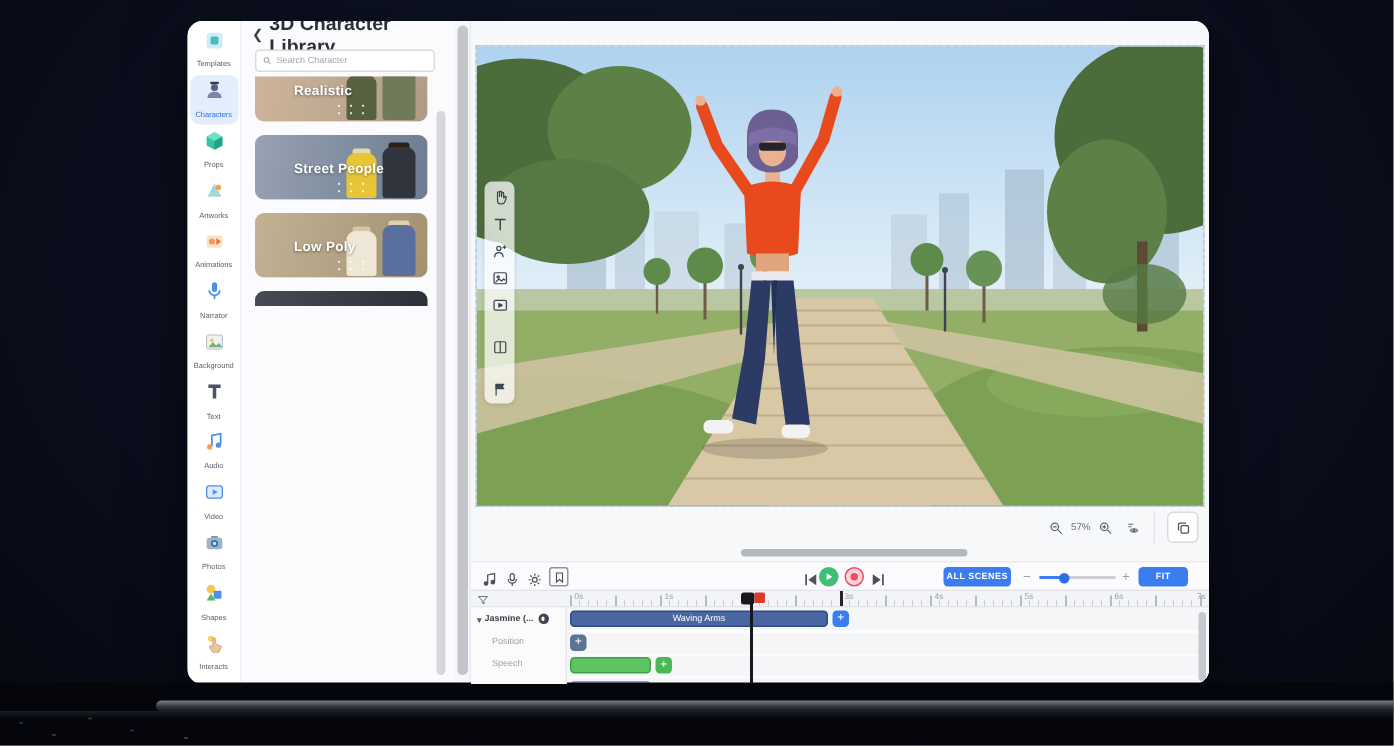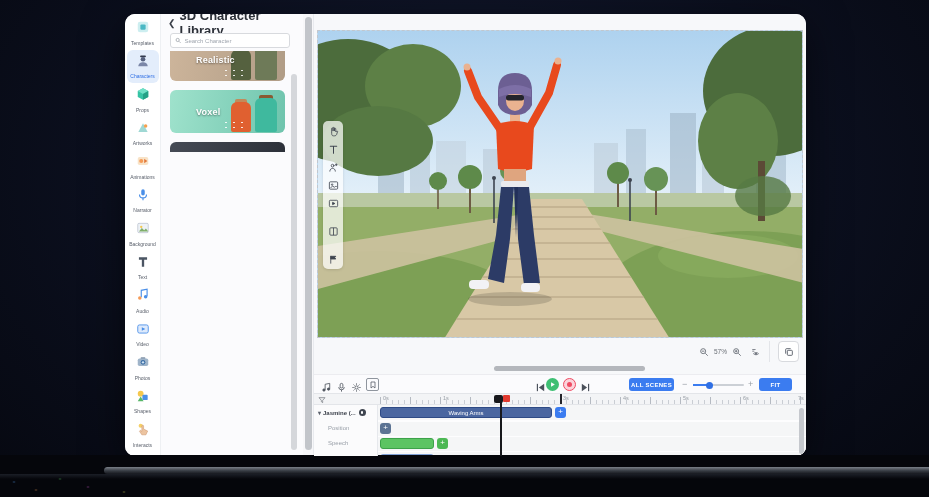--- a/index.html
+++ b/index.html
@@ -234,23 +234,28 @@
           <line x1="15" y1="15" x2="21" y2="21" stroke="#8a9099" stroke-width="2.4"></line>
         </svg>
       <input type="text" placeholder="Search Character" style="">
     </div>
     <div class="card-list">
       <div class="card c-realistic">
         <div class="figs"></div>
         <span class="card-title">Realistic</span>
         <div class="plus-grid"></div>
       </div>
-      <div class="card c-voxel">
+      <div class="card c-street">
         <div class="figs"></div>
-        <span class="card-title">Voxel</span>
+        <span class="card-title">Street People</span>
+        <div class="plus-grid"></div>
+      </div>
+      <div class="card c-lowpoly">
+        <div class="figs"></div>
+        <span class="card-title">Low Poly</span>
         <div class="plus-grid"></div>
       </div>
       <div class="card-partial"></div>
     </div>
   </div>
   <div class="panel-scrollbar"></div>
   <div class="vscroll">
     <div class="vscroll-thumb"></div>
   </div>
 

